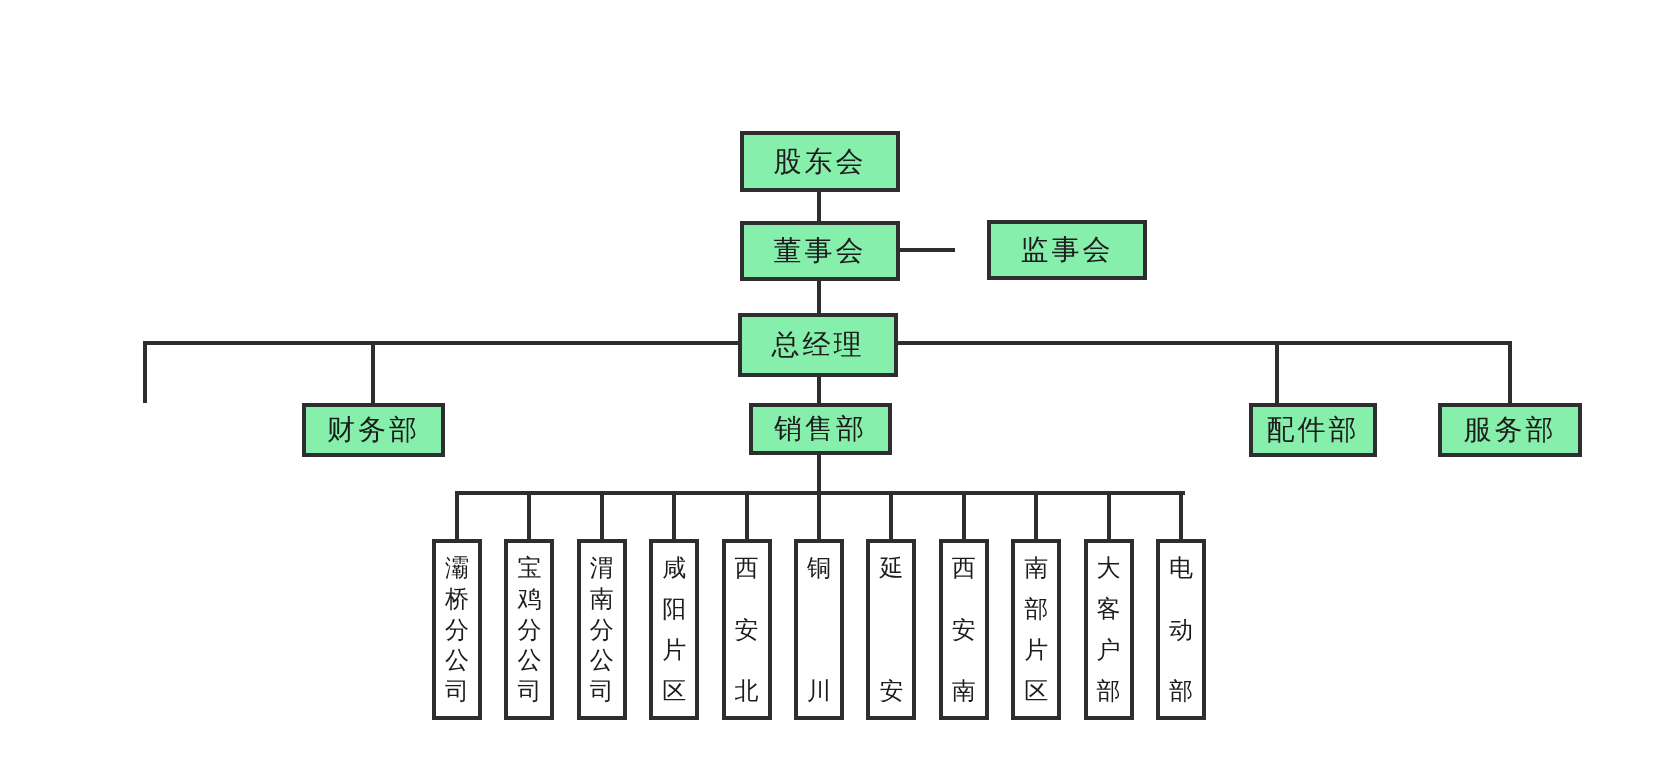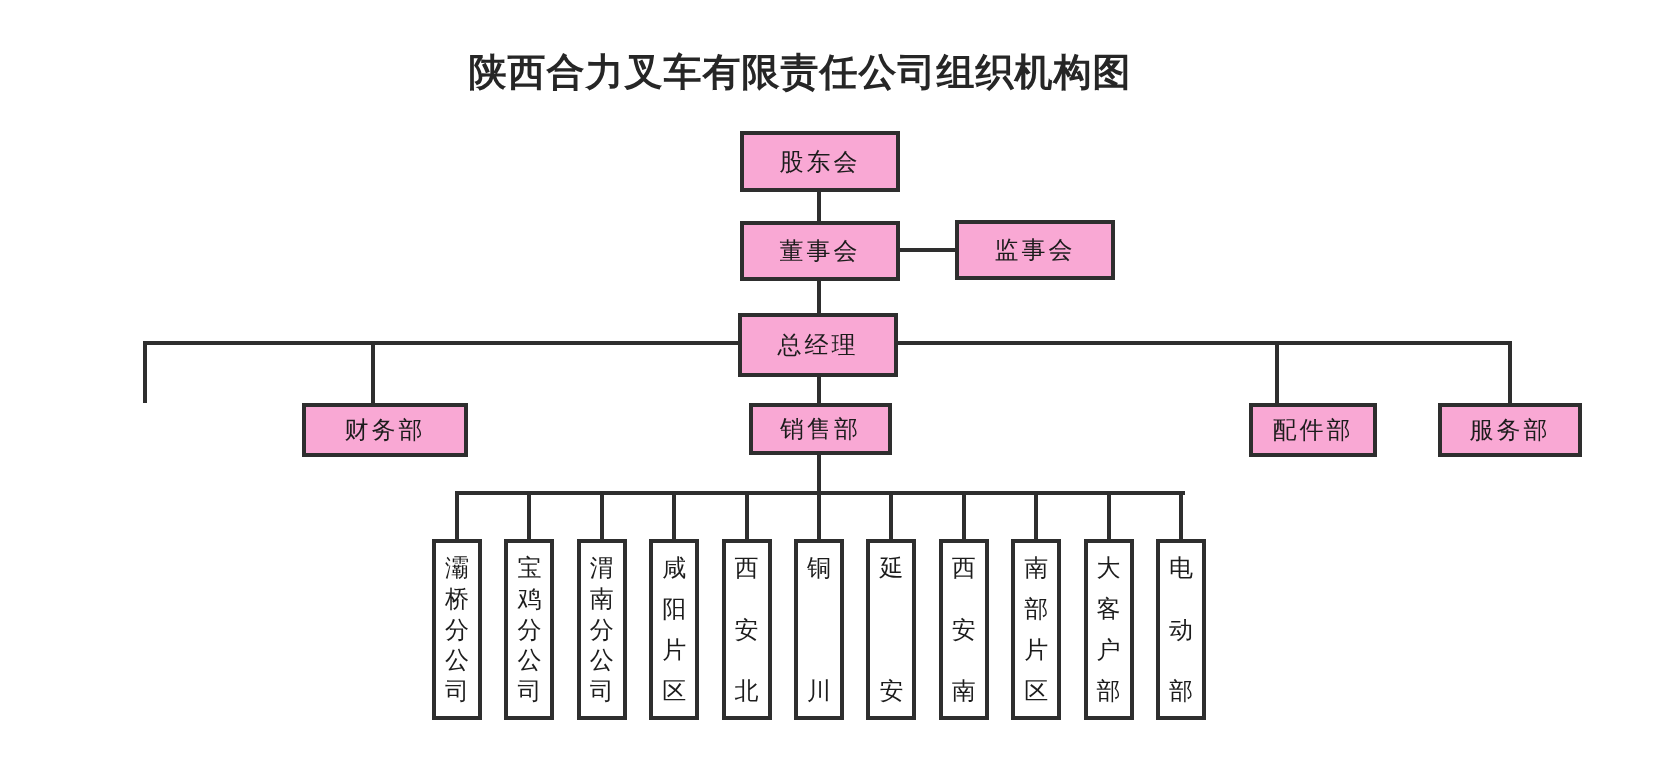--- a/index.html
+++ b/index.html
@@ -23,37 +23,37 @@
     font-family: "DejaVu Sans", "Liberation Sans", sans-serif;
     font-weight: bold;
     font-size: 38px;
     letter-spacing: 1px;
     color: #262626;
   }
 
   
   .node {
     position: absolute;
-    background: #f9a8d4;
+    background: #86efac;
     border: 4px solid #2e2e2e;
     display: flex;
     align-items: center;
     justify-content: center;
-    font-size: 24px;
+    font-size: 28px;
     letter-spacing: 3px;
     color: #1c1c1c;
     white-space: nowrap;
   }
 
   .n-shareholders { left: 740px; top: 131px; width: 160px; height: 61px; }
   .n-board        { left: 740px; top: 221px; width: 160px; height: 60px; }
-  .n-supervisors  { left: 955px; top: 220px; width: 160px; height: 60px; }
+  .n-supervisors  { left: 987px; top: 220px; width: 160px; height: 60px; }
   .n-gm           { left: 738px; top: 313px; width: 160px; height: 64px; }
   .n-admin        { left: 65px;   top: 403px; width: 160px; height: 54px; }
-  .n-finance      { left: 302px;  top: 403px; width: 166px; height: 54px; }
+  .n-finance      { left: 302px;  top: 403px; width: 143px; height: 54px; }
   .n-sales        { left: 749px;  top: 403px; width: 143px; height: 52px; }
   .n-parts        { left: 1249px; top: 403px; width: 128px; height: 54px; }
   .n-service      { left: 1438px; top: 403px; width: 144px; height: 54px; }
 
   
   .vnode {
     position: absolute;
     top: 539px;
     width: 50px;
     height: 181px;
@@ -87,21 +87,20 @@
   .l-gm-sales   { left: 817px; top: 373px; height: 30px; }
   .l-sales-bus  { left: 817px; top: 455px; height: 38px; }
   .l-bus        { left: 455px; top: 491px; width: 730px; }
   .l-unit-drop  { top: 491px; height: 48px; left: calc(455px + var(--i) * 72.4px); }
 </style>
 </head>
 <body>
 
 <div class="canvas">
 
-  <div class="chart-title">陕西合力叉车有限责任公司组织机构图</div>
 
   <div class="node n-shareholders">股东会</div>
 
   <div class="node n-board">董事会</div>
   <div class="node n-supervisors">监事会</div>
 
   <div class="node n-gm">总经理</div>
 
   <div class="node n-finance">财务部</div>
   <div class="node n-sales">销售部</div>

